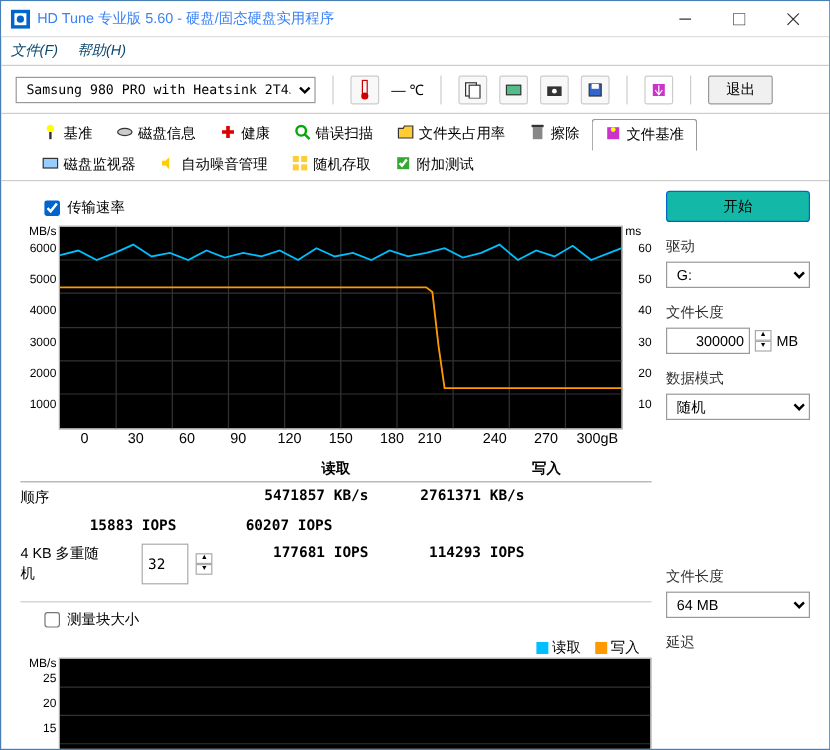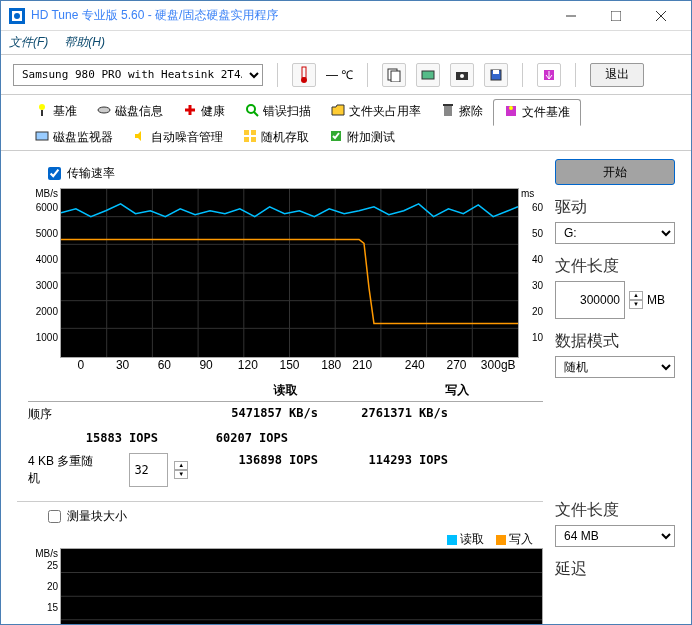--- a/index.html
+++ b/index.html
@@ -16,40 +16,40 @@
 .tb-sep { width: 1px; height: 24px; background: #ccc; margin: 0 4px; }
 .tb-ico { width: 24px; height: 24px; border: 1px solid #ccc; display: flex; align-items: center; justify-content: center; background: #f8f8f8; border-radius: 2px; }
 .tb-btn { height: 24px; padding: 0 14px; border: 1px solid #999; background: #f0f0f0; border-radius: 2px; }
 .tabs { display: flex; flex-wrap: wrap; padding: 4px 24px 0; border-bottom: 1px solid #ccc; }
 .tab { display: flex; align-items: flex-start; gap: 4px; padding: 4px 10px; white-space: nowrap; }
 .tab.active { border: 1px solid #999; border-bottom: 1px solid #fff; background: #fff; margin-bottom: -1px; border-radius: 3px 3px 0 0; }
 .tabico { width: 14px; height: 14px; display: inline-block; }
 .content { display: flex; padding: 8px 16px; gap: 12px; }
 .leftcol { flex: 1; }
 .rightcol { width: 120px; }
-.section { margin-bottom: 10px; margin-left: 11px; }
+.section { margin-bottom: 10px; }
 .chk { display: flex; align-items: center; gap: 6px; margin: 6px 0 6px 20px; }
 .chk input { accent-color: #0066cc; }
 .chartbox { position: relative; border: 1px solid #aaa; }
 .chart1 { height: 170px; }
 .chart2 { height: 120px; }
 .results { margin: 8px 0; }
 .results .hdr { display: flex; border-bottom: 1px solid #aaa; padding: 2px 0; }
 .results .hdr div { flex: 1; text-align: center; font-family: monospace; font-weight: bold; }
 .results .row { display: flex; padding: 4px 0; }
 .results .row .lbl { width: 160px; font-family: monospace; display: flex; align-items: center; gap: 6px; }
 .results .row .val { width: 130px; text-align: right; font-family: monospace; font-weight: bold; }
 .spin { width: 40px; height: 20px; border: 1px solid #aaa; display: inline-flex; align-items: center; padding: 16px 4px; font-family: monospace; }
 .spinbtns { display: inline-flex; flex-direction: column; width: 14px; }
 .spinbtns span { height: 9px; border: 1px solid #aaa; font-size: 6px; text-align: center; line-height: 6px; }
-.r-btn { width: 100%; height: 26px; border: 1px solid #0066cc; background: #a3a3a3; border-radius: 3px; margin-bottom: 12px; }
-.r-lbl { color: #333; font-size: 16px; margin-bottom: 4px; }
+.r-btn { width: 100%; height: 26px; border: 1px solid #0066cc; background: #14b8a6; border-radius: 3px; margin-bottom: 12px; }
+.r-lbl { color: #333; font-size: 12px; margin-bottom: 4px; }
 .r-field { display: flex; align-items: center; gap: 4px; margin-bottom: 12px; }
 .r-sel { flex: 1; height: 22px; border: 1px solid #999; padding: 0 4px; background: #fff; }
-.r-inp { width: 70px; height: 38px; border: 1px solid #999; text-align: right; padding: 0 4px; }
+.r-inp { width: 70px; height: 22px; border: 1px solid #999; text-align: right; padding: 0 4px; }
 .legend { display: flex; gap: 12px; justify-content: flex-end; font-size: 10px; padding-right: 10px;}
 .legend span { display: flex; align-items: center; gap: 3px; }
 .lsw { width: 10px; height: 10px; display: inline-block; }
 </style>
 </head>
 <body>
 
 <div class="titlebar">
   <svg class="icon" viewBox="0 0 16 16">
       <rect width="16" height="16" fill="#0066cc"></rect>
@@ -286,21 +286,21 @@
           </div>
         <div class="row">
             <div class="val">15883 IOPS</div>
             <div class="val">60207 IOPS</div>
           </div>
         <div class="row">
             <div class="lbl"><span>4 KB 多重随机</span>&nbsp;&nbsp;<span class="spin">32</span><span class="spinbtns">
                 <span>▲</span>
                 <span>▼</span>
               </span></div>
-            <div class="val">136898 IOPS</div>
+            <div class="val">177681 IOPS</div>
             <div class="val">114293 IOPS</div>
           </div>
       </div>
     </div>
     <hr style="border:none;border-top:1px solid #ccc; margin:4px 0;">
 
     <div class="section" style="position:relative;">
       <label class="chk">
           <input type="checkbox" style="">
           <span>测量块大小</span>

